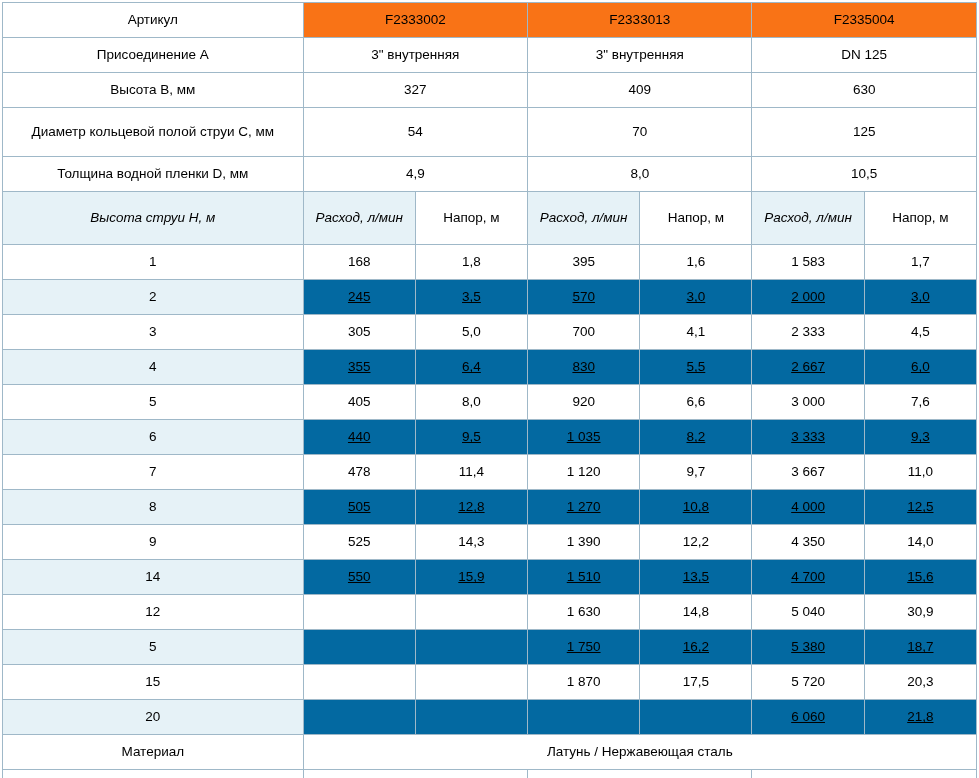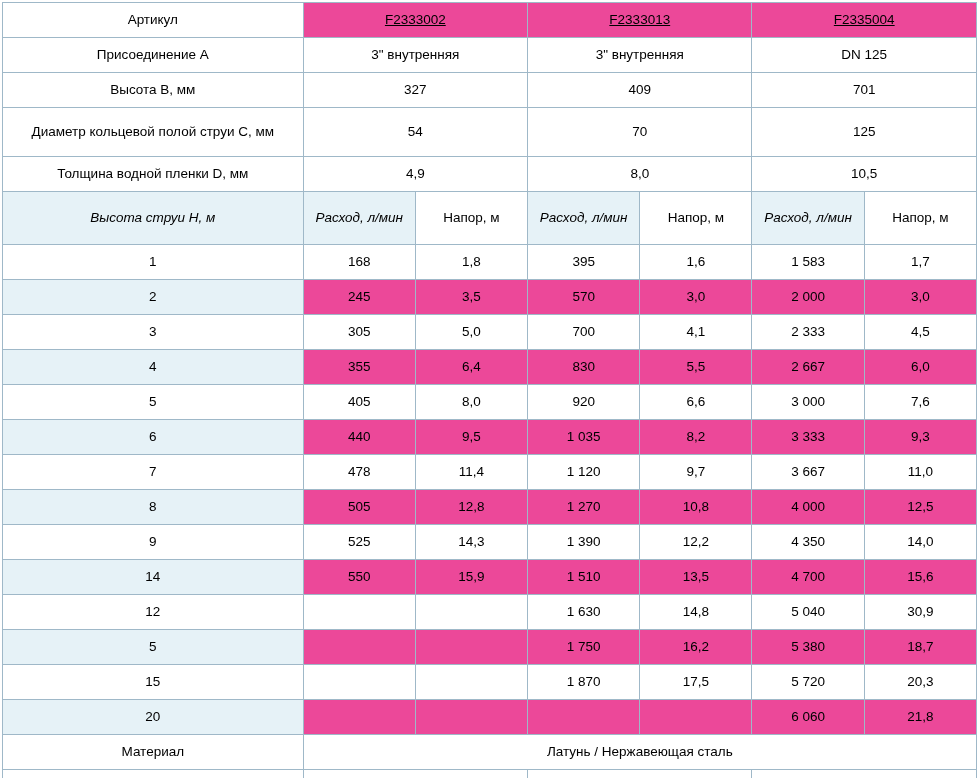--- a/index.html
+++ b/index.html
@@ -32,26 +32,25 @@
   .rowhead {
     font-weight: bold;
     background: #ffffff;
   }
   .rowhead-alt {
     font-weight: bold;
     background: #e6f2f7;
   }
   .artcell {
     font-weight: bold;
-    background: #ec4899;
+    background: #f97316;
     font-size: 14px;
-    text-decoration: underline;
   }
   .white { background: #ffffff; }
-  .tint  { background: #ec4899; }
+  .tint  { background: #0369a1; text-decoration: underline; }
   .subhead {
     font-weight: bold;
     background: #e6f2f7;
     font-size: 13.5px;
     font-style: italic;
   }
   .subhead-white {
     font-weight: bold;
     background: #ffffff;
     font-size: 13.5px;
@@ -86,21 +85,21 @@
       <td class="rowhead">Присоединение A</td>
       <td class="white" colspan="2">3" внутренняя</td>
       <td class="white" colspan="2">3" внутренняя</td>
       <td class="white" colspan="2">DN 125</td>
     </tr>
 
     <tr class="tall">
       <td class="rowhead">Высота B, мм</td>
       <td class="white" colspan="2">327</td>
       <td class="white" colspan="2">409</td>
-      <td class="white" colspan="2">701</td>
+      <td class="white" colspan="2">630</td>
     </tr>
 
     <tr>
       <td class="rowhead" style="height:44px">Диаметр кольцевой полой струи C, мм</td>
       <td class="white" colspan="2">54</td>
       <td class="white" colspan="2">70</td>
       <td class="white" colspan="2">125</td>
     </tr>
 
     <tr class="tall">

